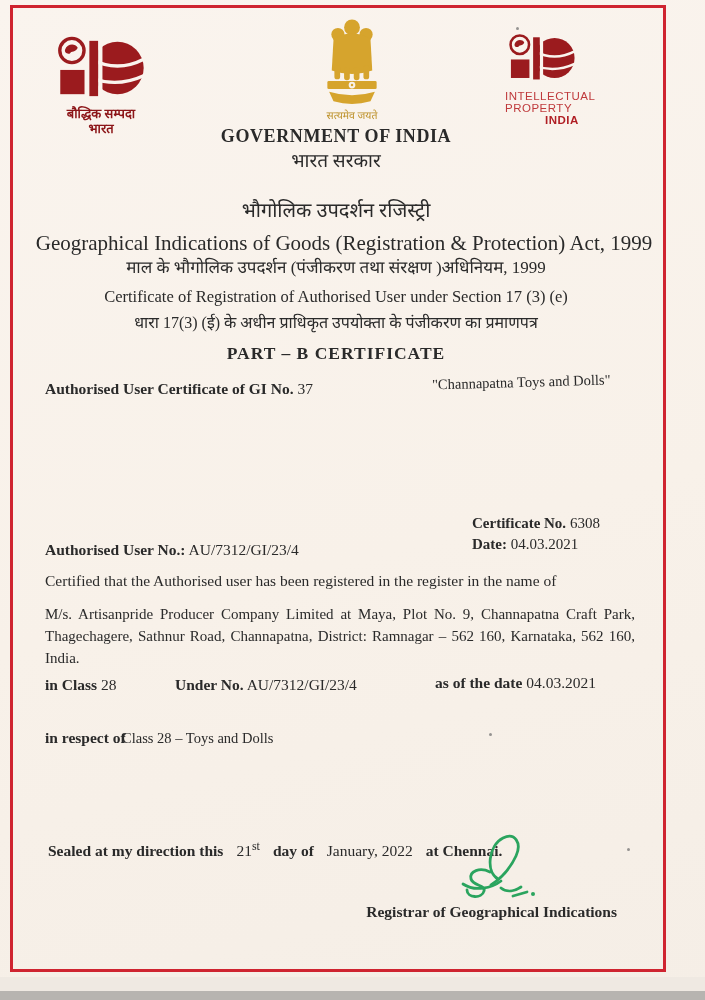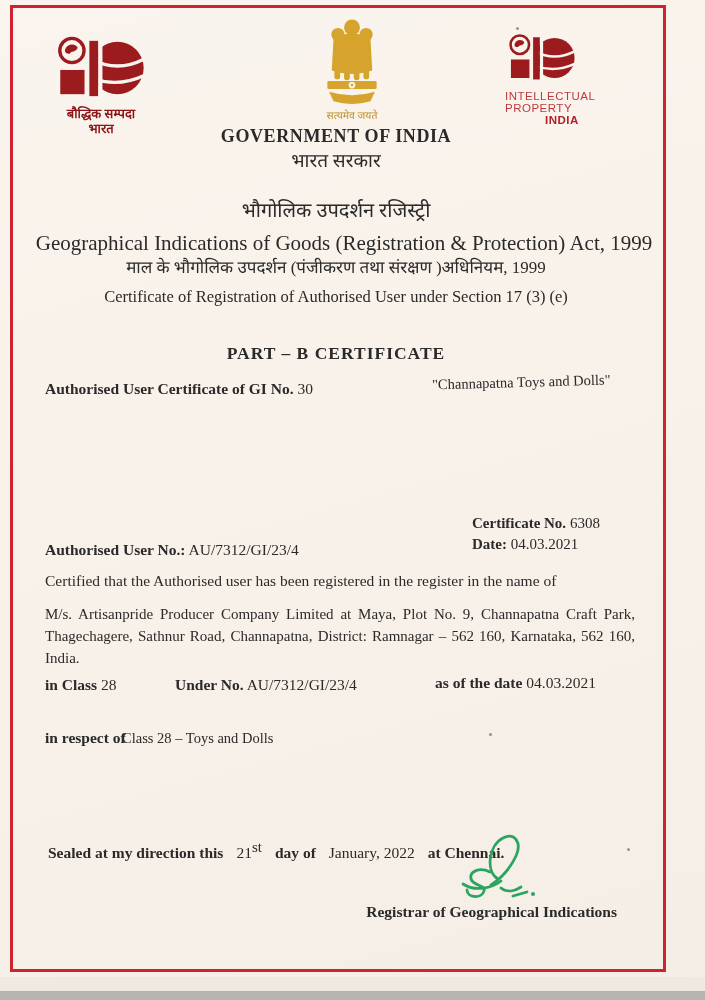--- a/index.html
+++ b/index.html
@@ -41,21 +41,21 @@
   .under-no{left:175px;top:676px;font-size:15.5px;}
   .asof{left:435px;top:674px;font-size:15.5px;}
   .respect-label{left:45px;top:729px;font-size:15.5px;font-weight:bold;}
   .respect-value{left:122px;top:730px;font-size:14.5px;}
   .sealed{left:48px;top:839px;font-size:15.5px;white-space:nowrap;}
   .sealed .gap1{margin-left:13px;}
   .sealed .gap2{margin-left:13px;}
   .registrar{right:88px;top:903px;font-size:15.5px;font-weight:bold;}
 
   .val{font-weight:normal;}
-  sup{font-size:15px;}
+  sup{font-size:12px;}
 
   
   .logo-left{left:46px;top:36px;width:110px;text-align:center;}
   .logo-left .cap{color:#8c1518;font-weight:bold;font-size:13px;line-height:15px;margin-top:2px;}
   .emblem{left:302px;top:16px;width:100px;text-align:center;}
   .emblem .cap{color:#bd912a;font-size:10.5px;margin-top:0px;}
   .logo-right{left:505px;top:33px;width:130px;}
   .logo-right .cap1{color:#bf3a3c;font-size:11.5px;letter-spacing:.5px;margin-top:3px;}
   .logo-right .cap2{color:#bf3a3c;font-size:11.5px;letter-spacing:.5px;}
   .logo-right .cap2 .india{color:#b01e24;font-weight:bold;padding-left:40px;}
@@ -126,25 +126,26 @@
       <span class="india">INDIA</span>
     </div>
   </div>
 
   <div class="abs ctr gov-hi">भारत सरकार</div>
   <div class="abs ctr gov-en">GOVERNMENT OF INDIA</div>
   <div class="abs ctr reg-hi">भौगोलिक उपदर्शन रजिस्ट्री</div>
   <div class="abs ctr act-en">Geographical Indications of Goods (Registration &amp; Protection) Act, 1999</div>
   <div class="abs ctr act-hi">माल के भौगोलिक उपदर्शन (पंजीकरण तथा संरक्षण )अधिनियम, 1999</div>
   <div class="abs ctr cert-en">Certificate of Registration of Authorised User under Section 17 (3) (e)</div>
+  <div class="abs ctr cert-hi">धारा 17(3) (ई) के अधीन प्राधिकृत उपयोक्ता के पंजीकरण का प्रमाणपत्र</div>
   <div class="abs ctr part-b">PART – B CERTIFICATE</div>
 
   <div class="abs gi-row-label">
     <span class="b">Authorised User Certificate of GI No.</span>
-    <span class="val">30</span>
+    <span class="val">37</span>
   </div>
   <div class="abs gi-name">"Channapatna Toys and Dolls"</div>
 
   <div class="abs certno-block">
     <div>
       <span class="b">Certificate No.</span>
       <span class="val">6308</span>
     </div>
     <div>
       <span class="b">Date:</span>

